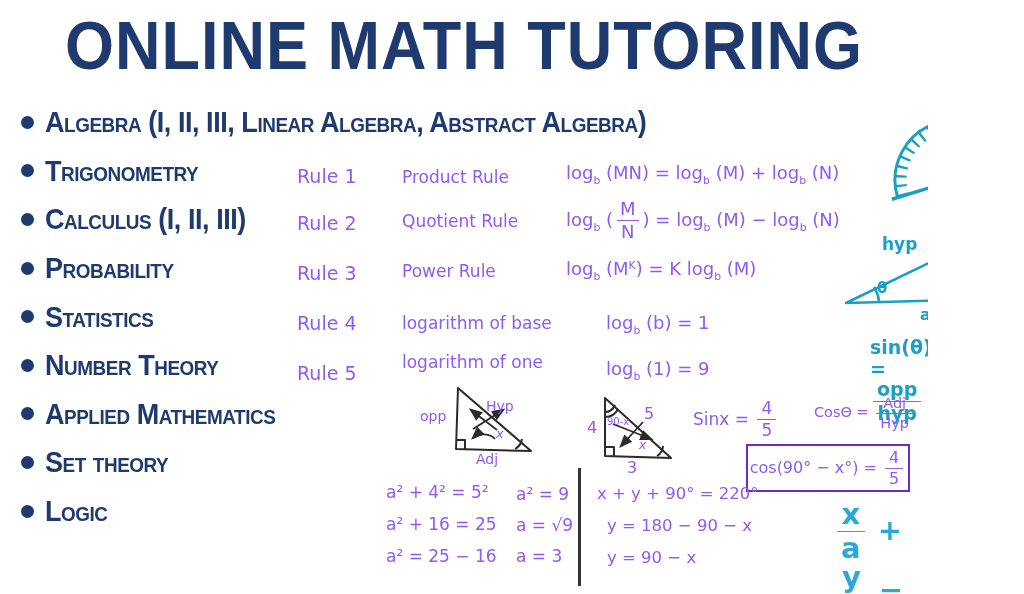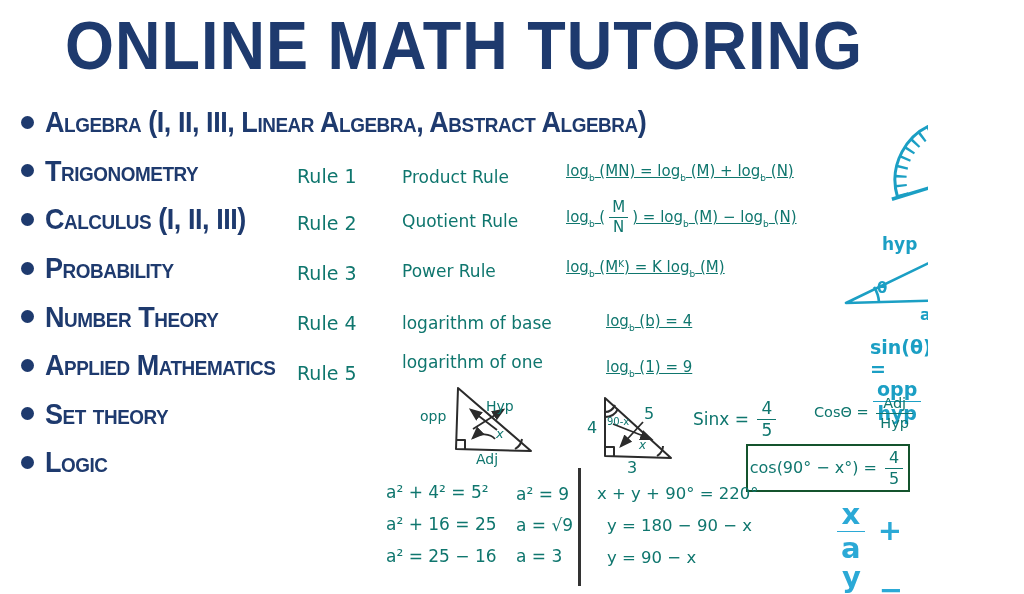--- a/index.html
+++ b/index.html
@@ -10,35 +10,35 @@
   .title{left:0;right:0;top:6px;text-align:center;color:#1e3a6e;font-weight:900;
          font-size:63px;letter-spacing:1px;text-transform:uppercase;
          transform:scaleY(1.08);transform-origin:top center;white-space:nowrap;}
   
   .subjects{left:8px;top:94px;margin:4px;padding:0;list-style:none;}
   .subjects li{height:48.6px;display:flex;align-items:center;gap:11px;}
   .dot{width:13px;height:13px;border-radius:50%;background:#1e3a6e;margin-left:9px;flex:0 0 auto;}
   .stxt{font-size:30px;font-weight:800;color:#1e3a6e;font-variant:small-caps;
         letter-spacing:-0.5px;white-space:nowrap;transform:scaleX(.9);transform-origin:left center;}
   
-  .hand{font-family:"DejaVu Sans",sans-serif;color:#0f766e;}
+  .hand{font-family:"DejaVu Sans",sans-serif;color:#8b5cf6;}
   .teal{color:#1b9fc4;}
   .tealL{color:#2ba9d6;}
   
   .rl{left:297px;font-size:19px;width:95px;}
   .rn{left:402px;font-size:17px;white-space:nowrap;}
-  .rf{left:566px;font-size:15px;white-space:nowrap;text-decoration:underline;}
+  .rf{left:566px;font-size:18px;white-space:nowrap;}
   .msub{font-size:.6em;vertical-align:-0.5em;}
   .msup{font-size:.6em;vertical-align:.6em;}
   .frac{display:inline-flex;flex-direction:column;align-items:center;vertical-align:middle;
         line-height:1;margin:0 3px;}
   .fnum{padding:0 4px 2px;}
   .fden{border-top:1.6px solid currentColor;padding:2px 4px 0;}
   .eqcol div{white-space:nowrap;}
-  .boxed{border:2px solid #14532d;display:flex;align-items:center;justify-content:center;}
+  .boxed{border:2px solid #6d28d9;display:flex;align-items:center;justify-content:center;}
   svg{overflow:visible;}
   .lbl{white-space:nowrap;}
 </style>
 </head>
 <body>
 
 <div class="page">
 
   <div class="abs title">Online Math Tutoring</div>
 
@@ -51,20 +51,24 @@
         <span class="dot"></span>
         <span class="stxt">Trigonometry</span>
       </li>
     <li>
         <span class="dot"></span>
         <span class="stxt">Calculus (I, II, III)</span>
       </li>
     <li>
         <span class="dot"></span>
         <span class="stxt">Probability</span>
+      </li>
+    <li>
+        <span class="dot"></span>
+        <span class="stxt">Statistics</span>
       </li>
     <li>
         <span class="dot"></span>
         <span class="stxt">Number Theory</span>
       </li>
     <li>
         <span class="dot"></span>
         <span class="stxt">Applied Mathematics</span>
       </li>
     <li>
@@ -88,21 +92,21 @@
           <span class="fnum">M</span>
           <span class="fden">N</span>
         </span><span class="mtxt">) = log</span><span class="msub">b</span><span class="mtxt"> (M) − log</span><span class="msub">b</span><span class="mtxt"> (N)</span></span>
 
     <span class="abs hand rl" style="top:262px">Rule 3</span>
     <span class="abs hand rn" style="top:261px">Power Rule</span>
     <span class="abs hand rf" style="top:258px"><span class="mtxt">log</span><span class="msub">b</span><span class="mtxt"> (M</span><span class="msup">K</span><span class="mtxt">) = K log</span><span class="msub">b</span><span class="mtxt"> (M)</span></span>
 
     <span class="abs hand rl" style="top:312px">Rule 4</span>
     <span class="abs hand rn" style="top:313px">logarithm of base</span>
-    <span class="abs hand rf" style="top:312px;left:606px"><span class="mtxt">log</span><span class="msub">b</span><span class="mtxt"> (b) = 4</span></span>
+    <span class="abs hand rf" style="top:312px;left:606px"><span class="mtxt">log</span><span class="msub">b</span><span class="mtxt"> (b) = 1</span></span>
 
     <span class="abs hand rl" style="top:362px">Rule 5</span>
     <span class="abs hand rn" style="top:352px">logarithm of one</span>
     <span class="abs hand rf" style="top:358px;left:606px"><span class="mtxt">log</span><span class="msub">b</span><span class="mtxt"> (1) = 9</span></span>
   </div>
 
   <svg class="abs" style="left:885px;top:83px" width="139" height="115" viewBox="0 0 139 115">
     <g transform="rotate(-17 70 97)" stroke="#1b9fc4" fill="none">
       <path d="M 10 97 A 60 60 0 0 1 130 97" stroke-width="3"></path>
       <path d="M 4 97 L 136 97" stroke-width="3.5"></path>

